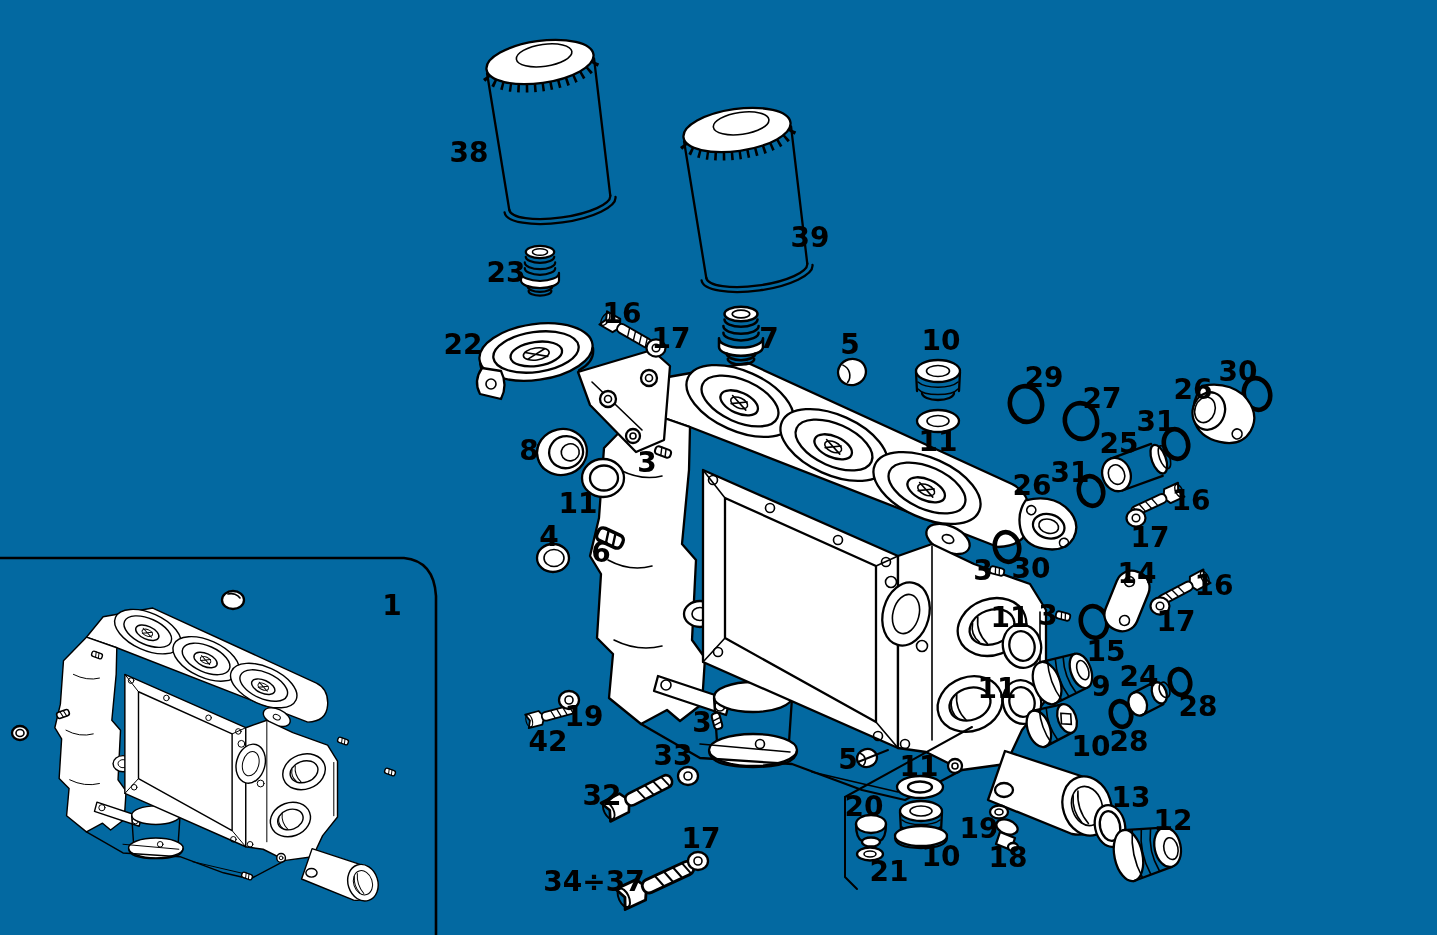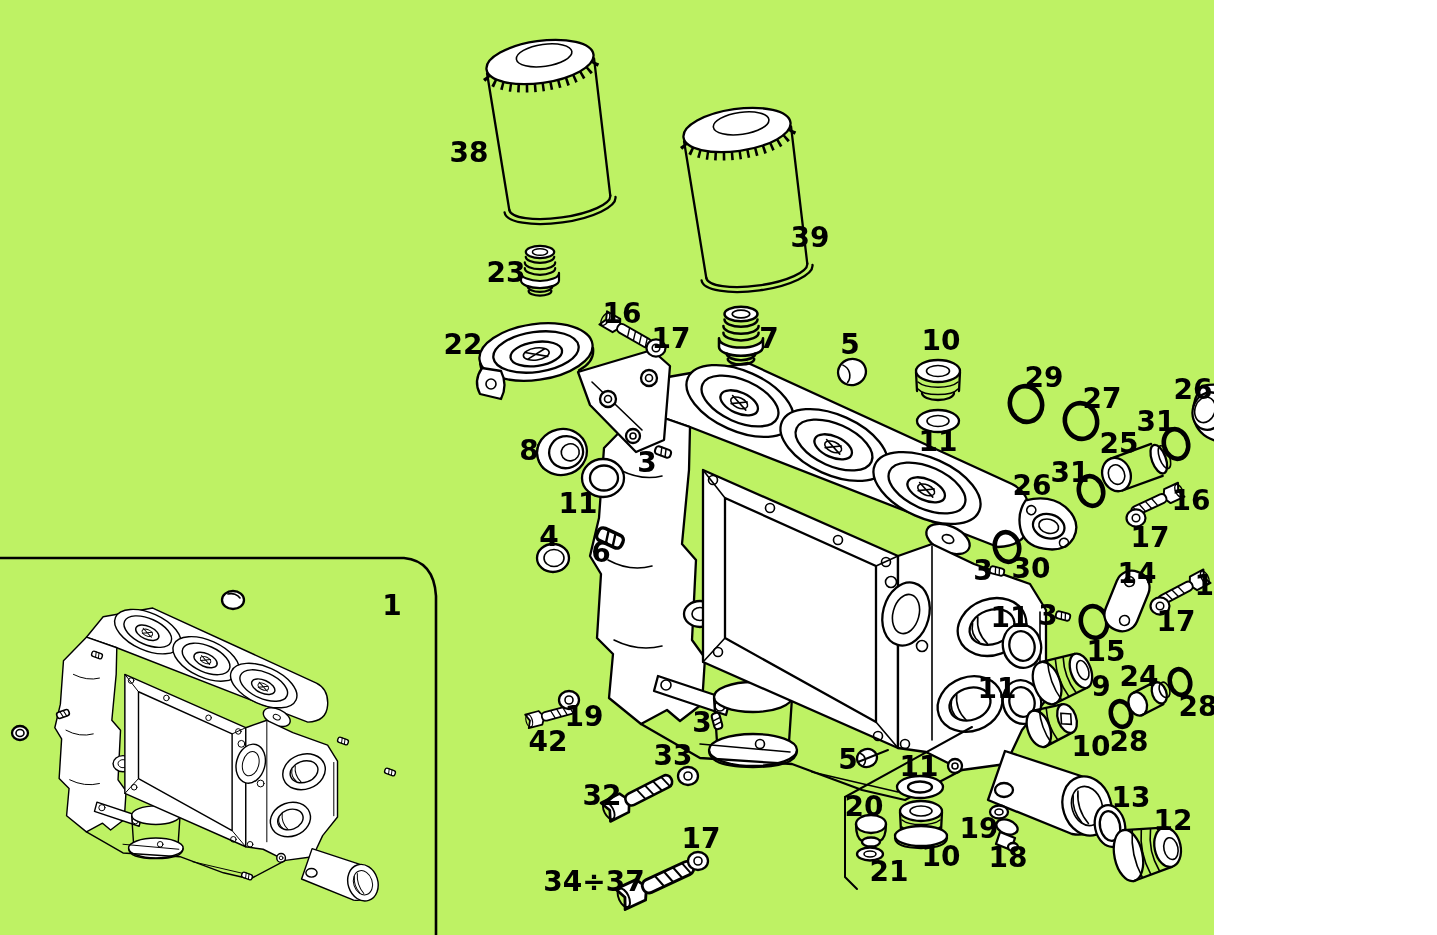--- a/index.html
+++ b/index.html
@@ -1,16 +1,16 @@
 <!DOCTYPE html>
 <html><head>
 <meta charset="utf-8">
 <style>
   html,body{margin:0;padding:0;background:#fff}
-  .stage{position:relative;width:1214px;height:935px;background:#bef264;overflow:hidden;
+  .stage{position:relative;width:1437px;height:935px;background:#0369a1;overflow:hidden;
          font-family:"DejaVu Sans",sans-serif}
   svg{display:block}
   .ln{fill:#fff;stroke:#000;stroke-width:2.3;stroke-linejoin:round;stroke-linecap:round}
   .lnf{fill:none;stroke:#000;stroke-width:2.3;stroke-linejoin:round;stroke-linecap:round}
   .ln2{fill:none;stroke:#000;stroke-width:1.6;stroke-linecap:round}
   .or{fill:none;stroke:#000;stroke-width:4.6}
   .knurl{fill:none;stroke:#000;stroke-width:13;stroke-dasharray:2.5 5.5}
   .ldr{fill:none;stroke:#000;stroke-width:2;stroke-linecap:round}
   .callout{font:bold 28px "DejaVu Sans",sans-serif;fill:#000;text-anchor:middle;dominant-baseline:central}
 </style>

